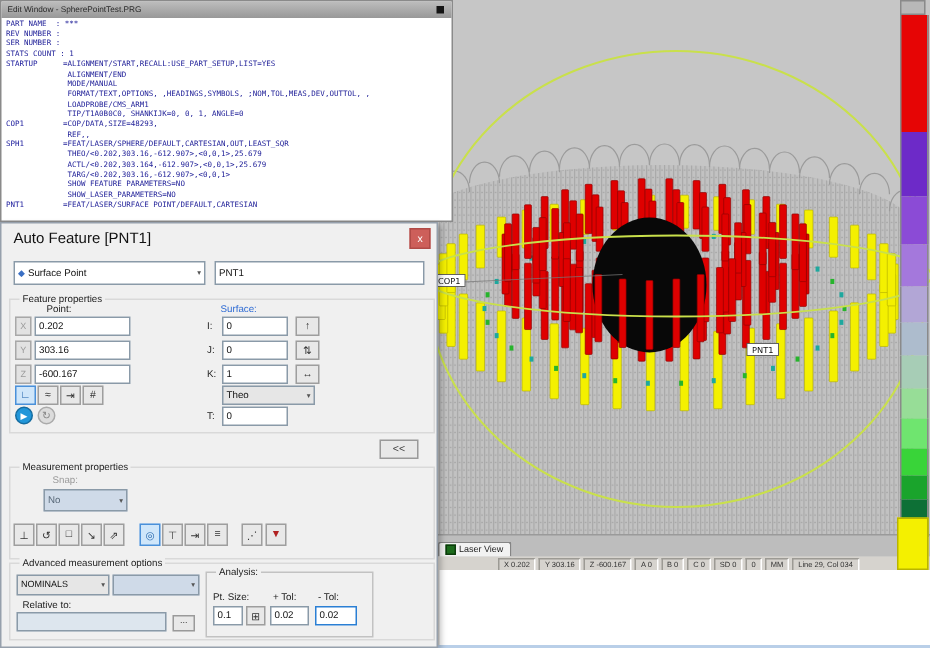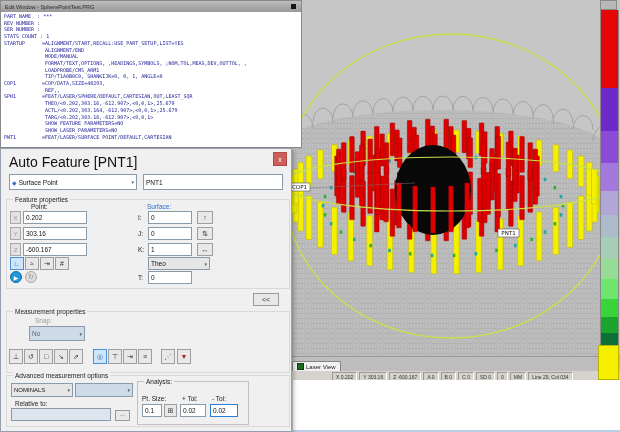--- a/index.html
+++ b/index.html
@@ -28,21 +28,21 @@
      font-size:5.5px;color:#2a2a2a;padding:0 4px;position:relative;}
   #editsq{position:absolute;right:5px;top:3px;width:5px;height:5px;background:#141414;}
   #codearea{height:135px;overflow:hidden;padding:1px 0 0 3px;
      font-family:"DejaVu Sans Mono","Liberation Mono",monospace;font-size:5px;line-height:6.7px;color:#1b1b96;}
   .cline{display:flex;white-space:pre;}
   .clabel{width:38px;flex:0 0 38px;color:#16169a;}
   .cind{padding-left:3px;}
   
   #dialog{left:0;top:148px;width:292px;height:284px;background:#f0f0f0;border:1px solid #96a0ac;
      box-sizing:border-box;box-shadow:2px 2px 4px rgba(0,0,0,.25);font-size:6.5px;color:#222;}
-  #dlgtitle{position:absolute;left:8px;top:5px;font-size:14px;color:#111;}
+  #dlgtitle{position:absolute;left:8px;top:5px;font-size:10px;color:#111;}
   #dlgclose{position:absolute;left:272px;top:3px;width:14px;height:14px;background:#cd5f5a;color:#fff;
      font-size:7px;text-align:center;line-height:13px;border:1px solid #b04a46;box-sizing:border-box;}
   .grp{position:absolute;border:1px solid #d9d9d9;background:transparent;}
   .glab{position:absolute;top:-4px;left:6px;background:#f0f0f0;padding:0 2px;font-size:6.5px;color:#222;white-space:nowrap;}
   .tin{position:absolute;background:#fff;border:1px solid #8a9aa8;font-size:6.5px;padding:0 2px;box-sizing:border-box;
      line-height:11px;height:13px;color:#111;white-space:nowrap;overflow:hidden;}
   .combo{position:absolute;background:#fff;border:1px solid #8a9aa8;box-sizing:border-box;display:flex;align-items:center;
      font-size:6.5px;padding:0 2px;color:#111;}
   .combo .arr{margin-left:auto;color:#555;font-size:5px;}
   .combo.disabled{background:#cfdae8;color:#5a6a7a;}

